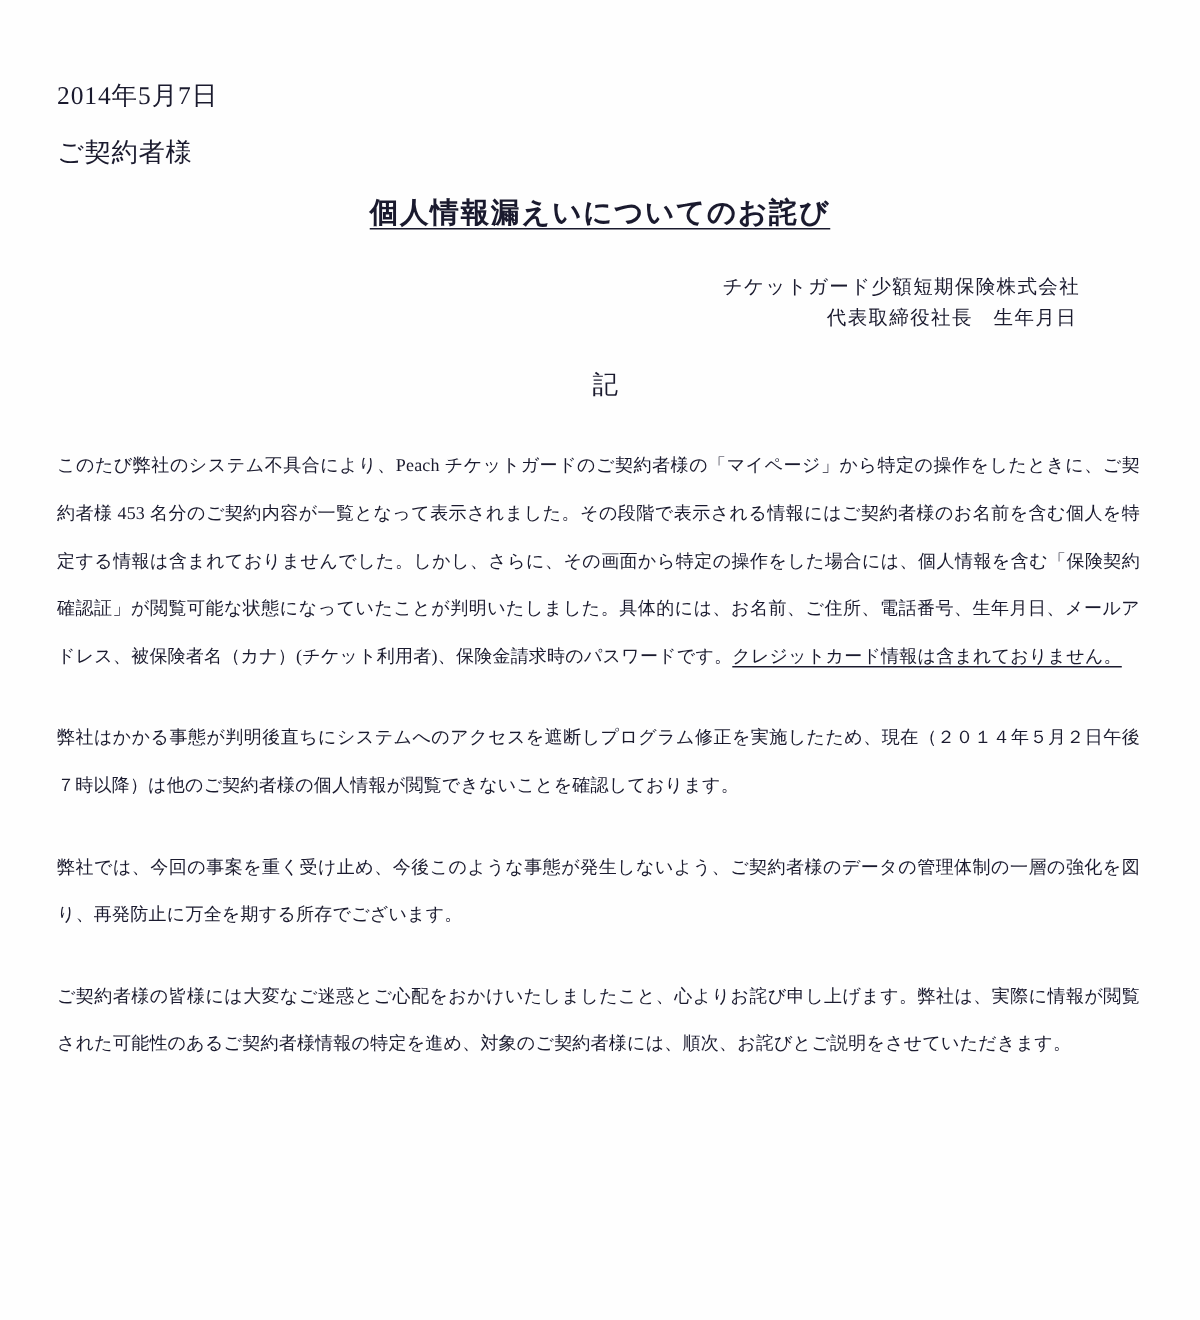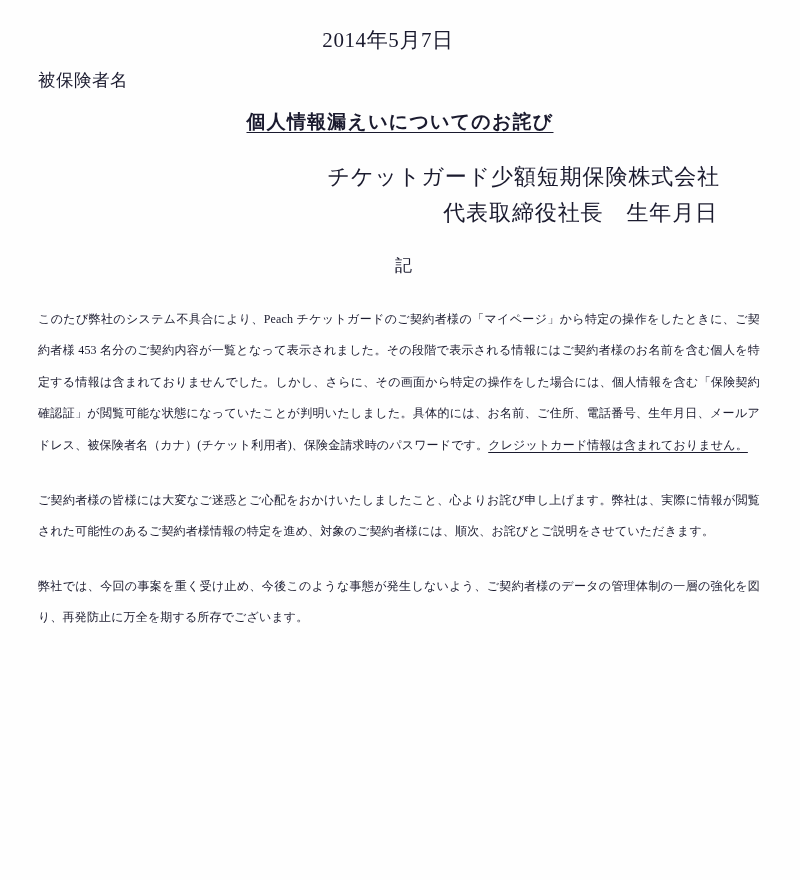--- a/index.html
+++ b/index.html
@@ -20,24 +20,24 @@
     position: relative;
     width: 800px;
     height: 880px;
     box-sizing: border-box;
     padding: 0 38px;
     background: #fefefe;
   }
 
   
   .date-line {
-    text-align: center;
-    font-size: 21px;
+    text-align: left;
+    font-size: 17px;
     letter-spacing: 0.6px;
-    padding-top: 30px;
+    padding-top: 55px;
     padding-right: 24px;
     line-height: 1;
     white-space: nowrap;
   }
   .addressee {
     font-size: 17.5px;
     letter-spacing: 0.5px;
     margin-top: 21px;
     line-height: 1;
   }
@@ -56,21 +56,21 @@
     text-underline-offset: 4px;
     padding-bottom: 1px;
     font-family: Liberation Serif, serif;
   }
 
   
   .signature {
     margin-top: 27px;
     text-align: right;
     padding-right: 42px;
-    font-size: 22px;
+    font-size: 13px;
     letter-spacing: 0.9px;
     line-height: 1.62;
   }
   .signature .line2 {
     padding-right: 2px;
   }
 
   
   .ki {
     text-align: center;
@@ -102,32 +102,33 @@
     text-underline-offset: 3px;
   }
 </style>
 </head>
 <body>
 
 <div class="page">
 
   <div class="date-line">2014年5月7日</div>
 
-  <div class="addressee">被保険者名</div>
+  <div class="addressee">ご契約者様</div>
 
   <div class="doc-title">
     <span class="u">個人情報漏えいについてのお詫び</span>
   </div>
 
   <div class="signature">
     <div class="line1">チケットガード少額短期保険株式会社</div>
     <div class="line2">代表取締役社長　生年月日</div>
   </div>
 
   <div class="ki">記</div>
 
   <div class="body-wrap">
       <p class="para"><span>このたび弊社のシステム不具合により、Peach チケットガードのご契約者様の「マイページ」から特定の操作をしたときに、ご契約者様 453 名分のご契約内容が一覧となって表示されました。その段階で表示される情報にはご契約者様のお名前を含む個人を特定する情報は含まれておりませんでした。しかし、さらに、その画面から特定の操作をした場合には、個人情報を含む「保険契約確認証」が閲覧可能な状態になっていたことが判明いたしました。具体的には、お名前、ご住所、電話番号、生年月日、メールアドレス、被保険者名（カナ）(チケット利用者)、保険金請求時のパスワードです。</span><span class="uline">クレジットカード情報は含まれておりません。</span></p>
+      <p class="para"><span>弊社はかかる事態が判明後直ちにシステムへのアクセスを遮断しプログラム修正を実施したため、現在（２０１４年５月２日午後７時以降）は他のご契約者様の個人情報が閲覧できないことを確認しております。</span></p>
+      <p class="para"><span>弊社では、今回の事案を重く受け止め、今後このような事態が発生しないよう、ご契約者様のデータの管理体制の一層の強化を図り、再発防止に万全を期する所存でございます。</span></p>
       <p class="para"><span>ご契約者様の皆様には大変なご迷惑とご心配をおかけいたしましたこと、心よりお詫び申し上げます。弊社は、実際に情報が閲覧された可能性のあるご契約者様情報の特定を進め、対象のご契約者様には、順次、お詫びとご説明をさせていただきます。</span></p>
-      <p class="para"><span>弊社では、今回の事案を重く受け止め、今後このような事態が発生しないよう、ご契約者様のデータの管理体制の一層の強化を図り、再発防止に万全を期する所存でございます。</span></p>
     </div>
 
 </div>
 
 </body></html>

